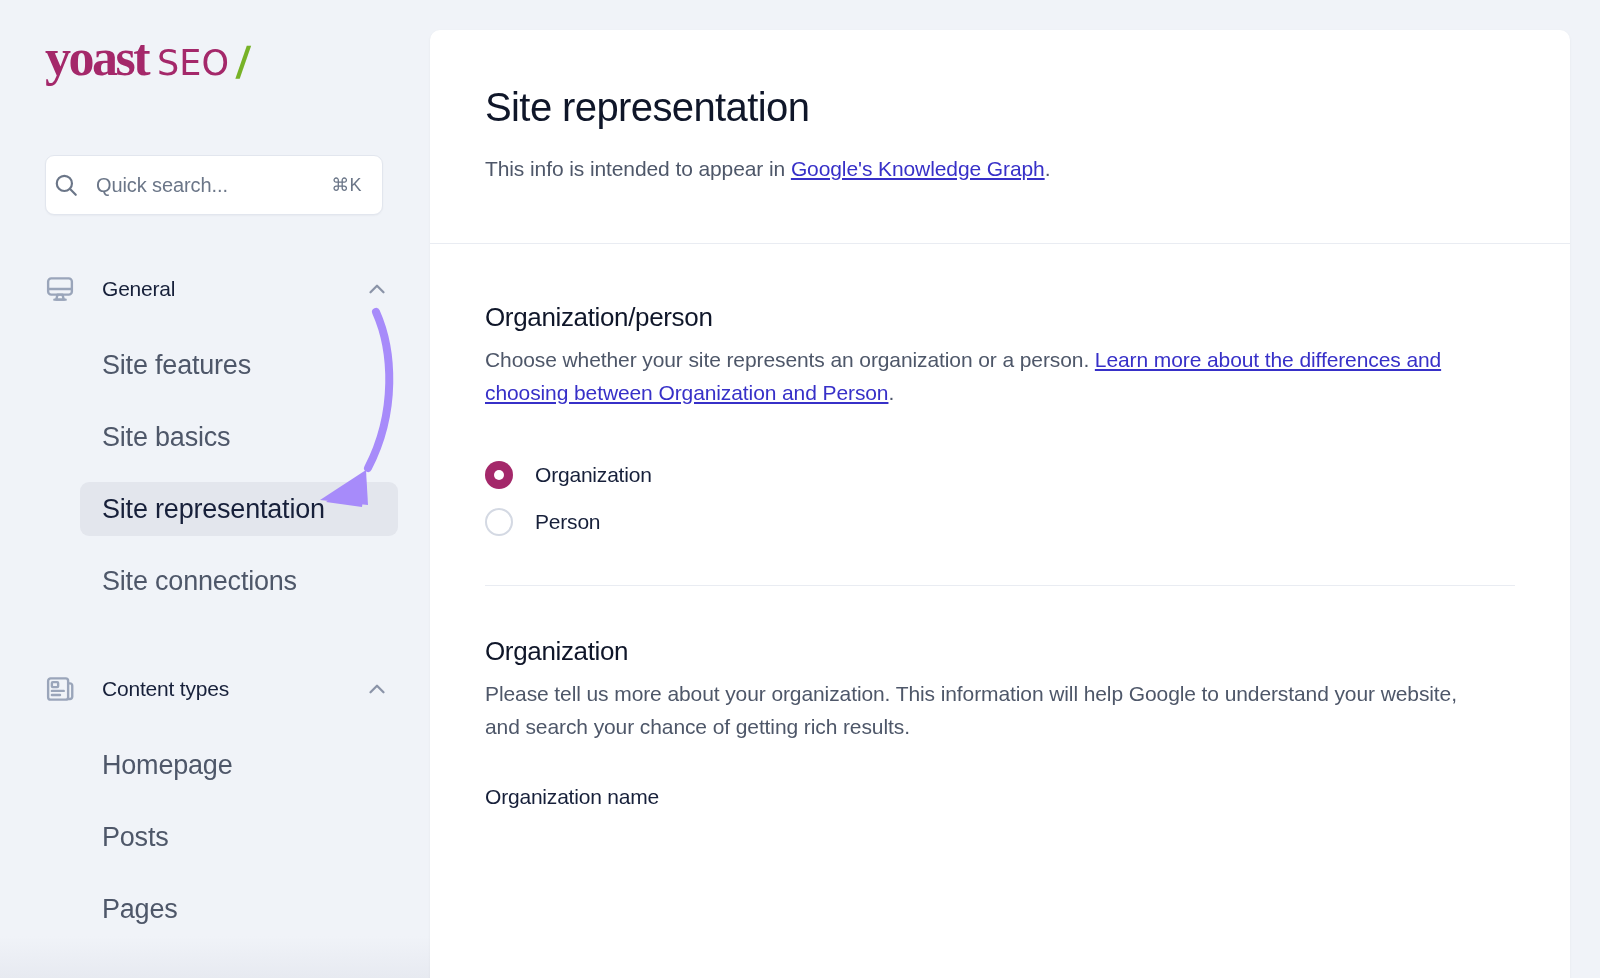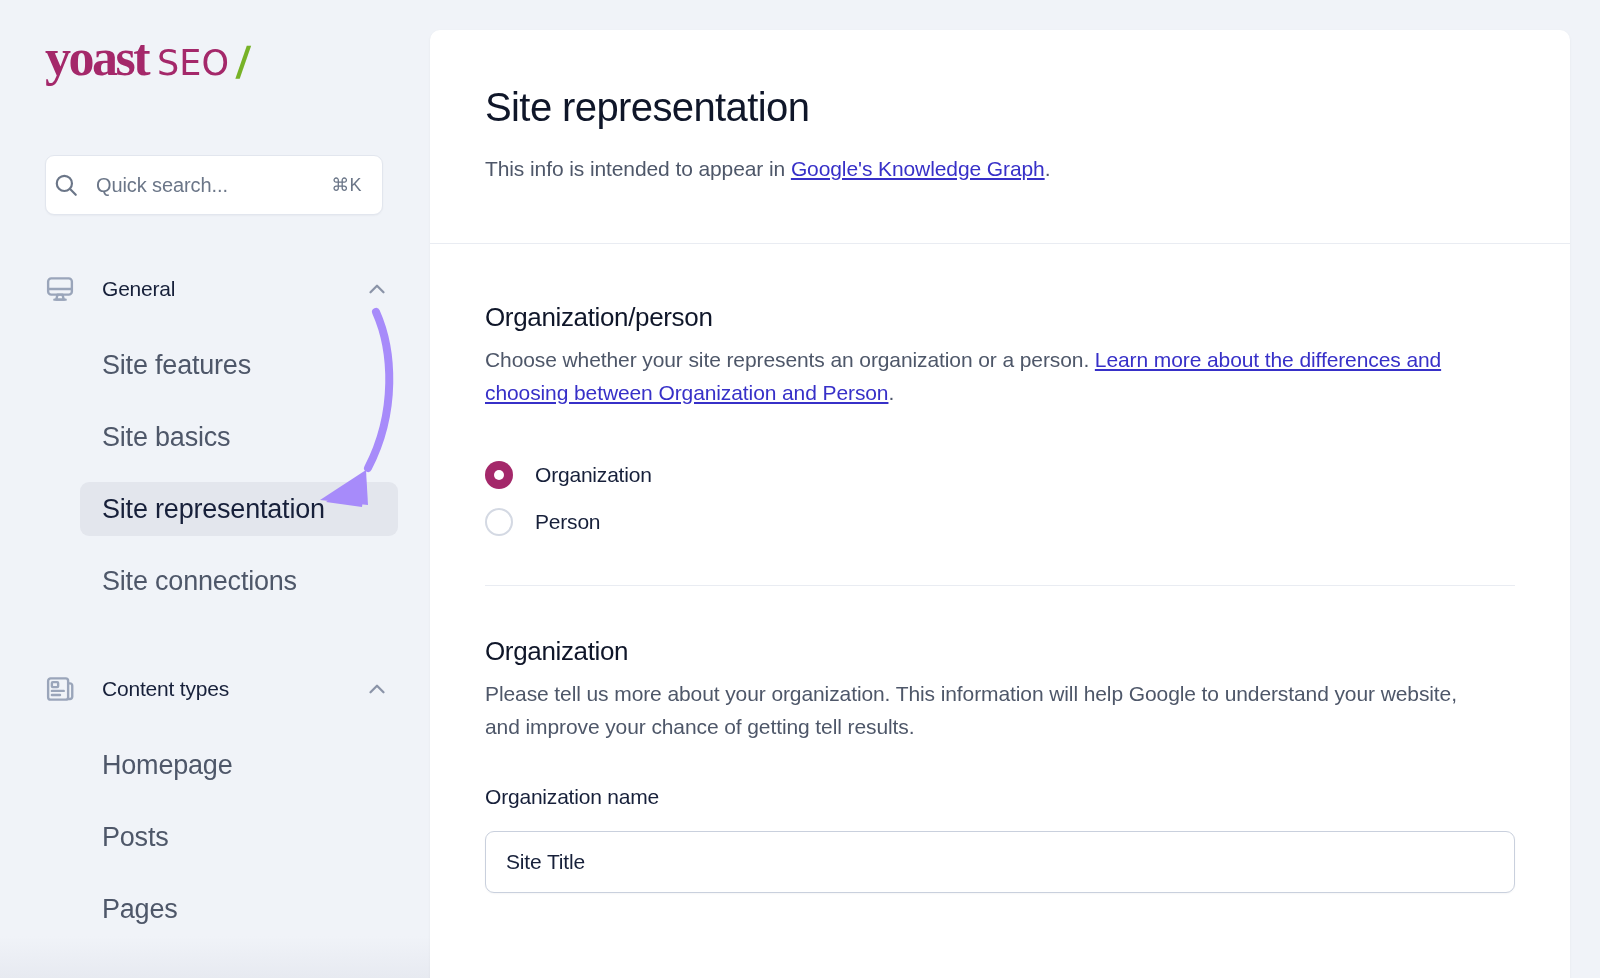--- a/index.html
+++ b/index.html
@@ -387,20 +387,19 @@
       <div class="radio-row">
         <span class="radio-mark off"></span>
         <span class="radio-label">Person</span>
       </div>
     </div>
 
     <div id="section-divider"></div>
 
     <div id="org-section">
       <h2 class="section-title">Organization</h2>
-      <p class="section-desc">Please tell us more about your organization. This information will help Google to understand your website, and improve your chance of getting tell results.</p>
+      <p class="section-desc">Please tell us more about your organization. This information will help Google to understand your website, and search your chance of getting rich results.</p>
 
       <div class="field-label">Organization name</div>
-      <div id="org-name-input">Site Title</div>
     </div>
 
   </div>
 </div>
 
 </body></html>

